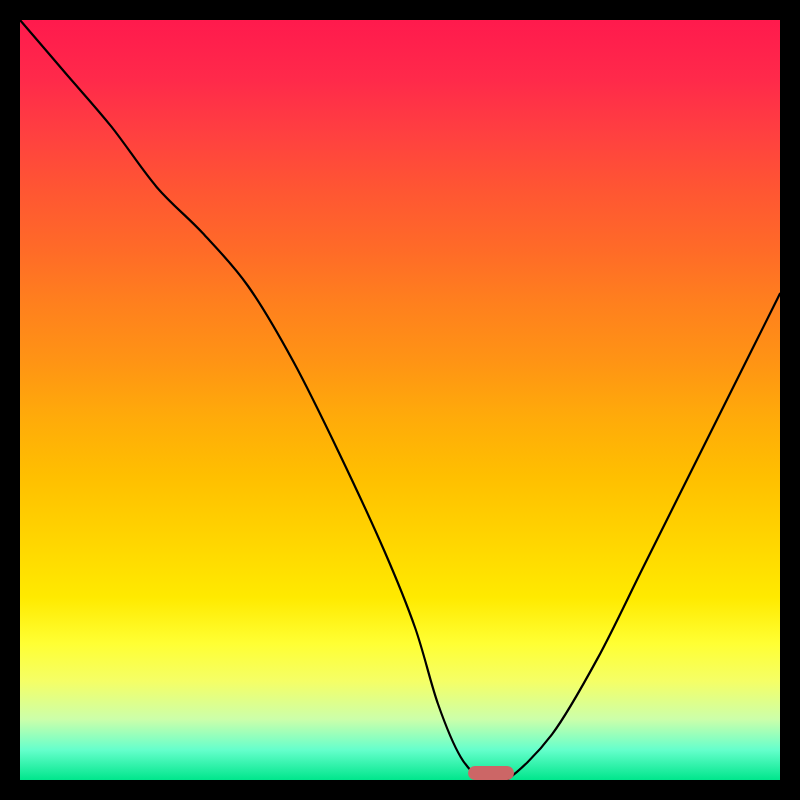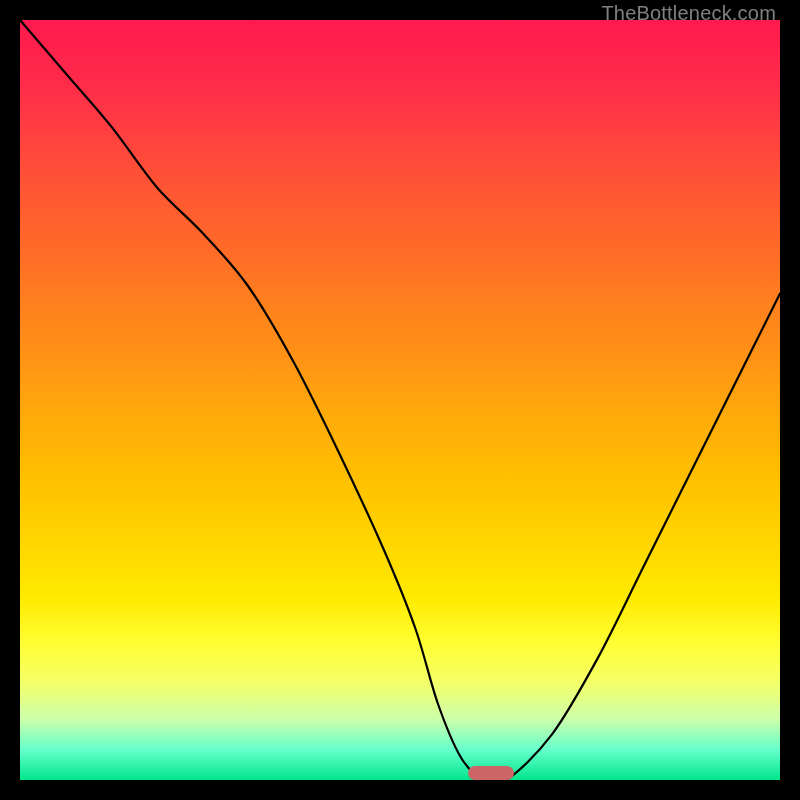--- a/index.html
+++ b/index.html
@@ -72,15 +72,14 @@
   <div class="plot-area">
 
     <svg class="curve" viewBox="0 0 760 760" preserveAspectRatio="none">
       <path id="curve-path" d="M 0,0 C 7.6000000000000005,8.866666666666655 30.4,35.4666666666666 45.6,53.19999999999993 C 60.800000000000004,70.93333333333327 76,87.39999999999998 91.2,106.39999999999998 C 106.4,125.39999999999998 121.59999999999998,149.46666666666658 136.79999999999998,167.19999999999993 C 151.99999999999997,184.93333333333328 167.2,196.3333333333334 182.4,212.80000000000007 C 197.60000000000002,229.26666666666674 212.8,244.4666666666667 228,266 C 243.2,287.5333333333333 258.4,314.13333333333327 273.59999999999997,341.99999999999994 C 288.79999999999995,369.8666666666666 304,401.5333333333333 319.2,433.2 C 334.4,464.8666666666667 352.1333333333333,502.8666666666667 364.8,532 C 377.4666666666667,561.1333333333333 386.3333333333333,582.6666666666666 395.2,608 C 404.06666666666666,633.3333333333334 410.4000000000001,662.4666666666667 418.00000000000006,684 C 425.6,705.5333333333333 433.2,724.5333333333334 440.79999999999995,737.2 C 448.3999999999999,749.8666666666667 455.99999999999994,756.2 463.59999999999997,760 C 471.2,763.8 475,767.6 486.40000000000003,760 C 497.80000000000007,752.4 516.8,734.6666666666666 532,714.4 C 547.2,694.1333333333333 562.4000000000001,666.2666666666667 577.6,638.4 C 592.8,610.5333333333333 608,577.6 623.1999999999999,547.2 C 638.3999999999999,516.8000000000001 653.5999999999999,486.4 668.8,456 C 684,425.6 699.1999999999999,395.20000000000005 714.4,364.8 C 729.6,334.4 752.4,288.79999999999995 760,273.59999999999997" stroke="#000" stroke-width="2.2" fill="none" stroke-linejoin="round" stroke-linecap="round"></path>
     </svg>
 
     <div class="optimal-marker" id="optimal-marker" style="left: 448.4px; width: 45.6px; height: 14px; top: 746px;"></div>
 
   </div>
 
-  <div class="watermark">TheBottleneck.com</div>
 
 </div>
 
 </body></html>

